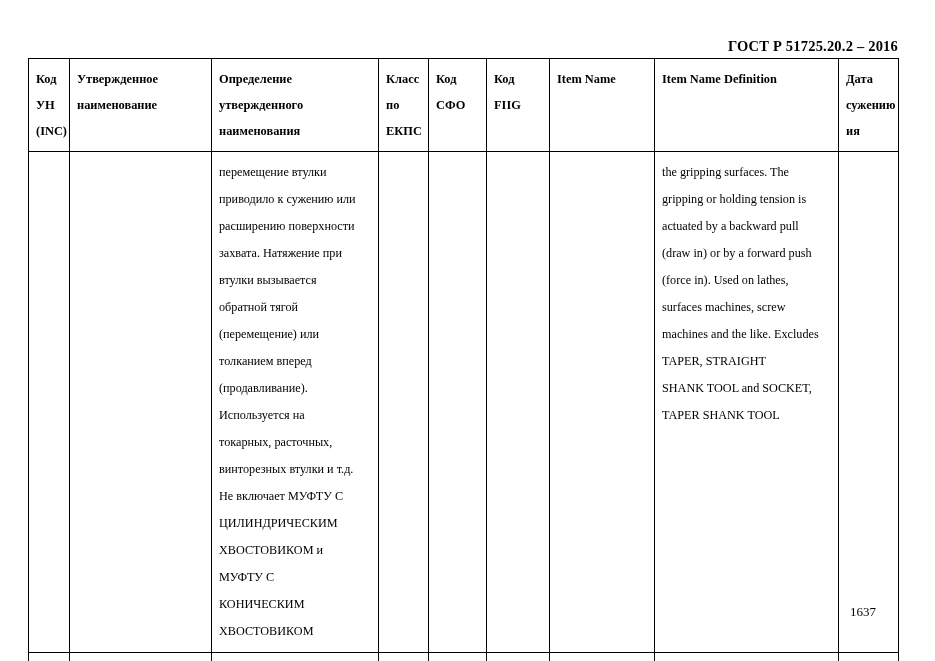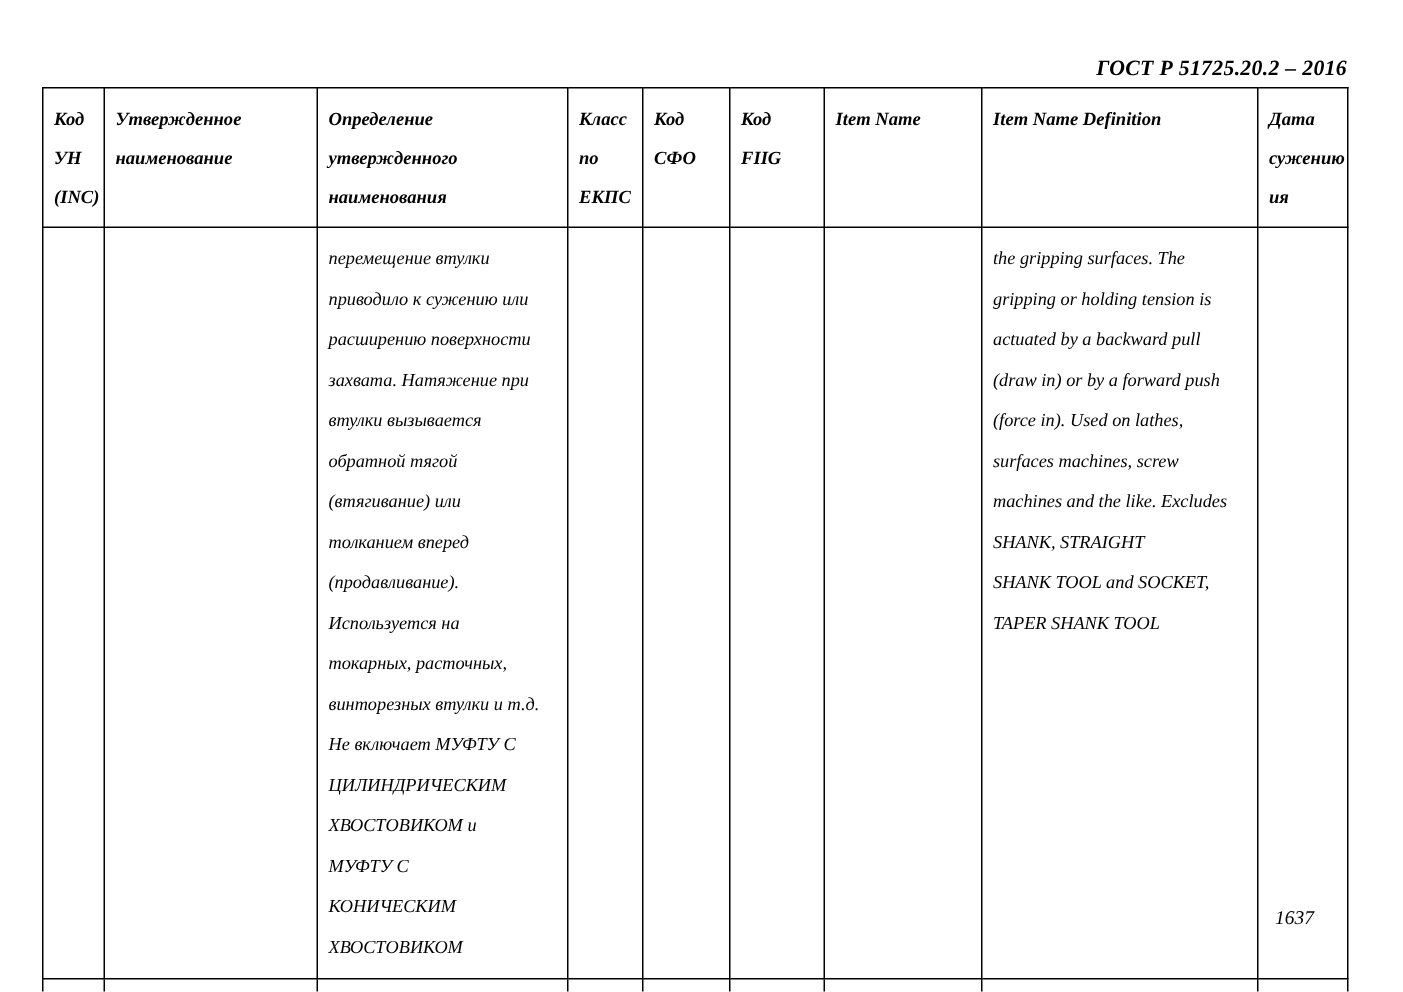--- a/index.html
+++ b/index.html
@@ -14,21 +14,20 @@
     color: #000000;
     position: relative;
     overflow: hidden;
   }
   .page {
     position: absolute;
     left: 0;
     top: 0;
     width: 913px;
     height: 661px;
-    font-style: italic;
   }
   .doc-header {
     position: absolute;
     left: 0;
     top: 38px;
     width: 898px;
     text-align: right;
     font-size: 14.5px;
     font-weight: bold;
     letter-spacing: 0.2px;
@@ -142,21 +141,21 @@
       <tr>
         <td></td>
         <td></td>
         <td>
           <span class="cell-line">перемещение втулки</span>
           <span class="cell-line">приводило к сужению или</span>
           <span class="cell-line">расширению поверхности</span>
           <span class="cell-line">захвата. Натяжение при</span>
           <span class="cell-line">втулки вызывается</span>
           <span class="cell-line">обратной тягой</span>
-          <span class="cell-line">(втягивание) или</span>
+          <span class="cell-line">(перемещение) или</span>
           <span class="cell-line">толканием вперед</span>
           <span class="cell-line">(продавливание).</span>
           <span class="cell-line">Используется на</span>
           <span class="cell-line">токарных, расточных,</span>
           <span class="cell-line">винторезных втулки и т.д.</span>
           <span class="cell-line">Не включает МУФТУ С</span>
           <span class="cell-line">ЦИЛИНДРИЧЕСКИМ</span>
           <span class="cell-line">ХВОСТОВИКОМ и</span>
           <span class="cell-line">МУФТУ С</span>
           <span class="cell-line">КОНИЧЕСКИМ</span>
@@ -167,21 +166,21 @@
         <td></td>
         <td></td>
         <td>
           <span class="cell-line">the gripping surfaces. The</span>
           <span class="cell-line">gripping or holding tension is</span>
           <span class="cell-line">actuated by a backward pull</span>
           <span class="cell-line">(draw in) or by a forward push</span>
           <span class="cell-line">(force in). Used on lathes,</span>
           <span class="cell-line">surfaces machines, screw</span>
           <span class="cell-line">machines and the like. Excludes</span>
-          <span class="cell-line">SHANK, STRAIGHT</span>
+          <span class="cell-line">TAPER, STRAIGHT</span>
           <span class="cell-line">SHANK TOOL and SOCKET,</span>
           <span class="cell-line">TAPER SHANK TOOL</span>
         </td>
         <td></td>
       </tr>
       <tr>
         <td>05103</td>
         <td>
           <span class="cell-line">ХОМУТИК</span>
 

